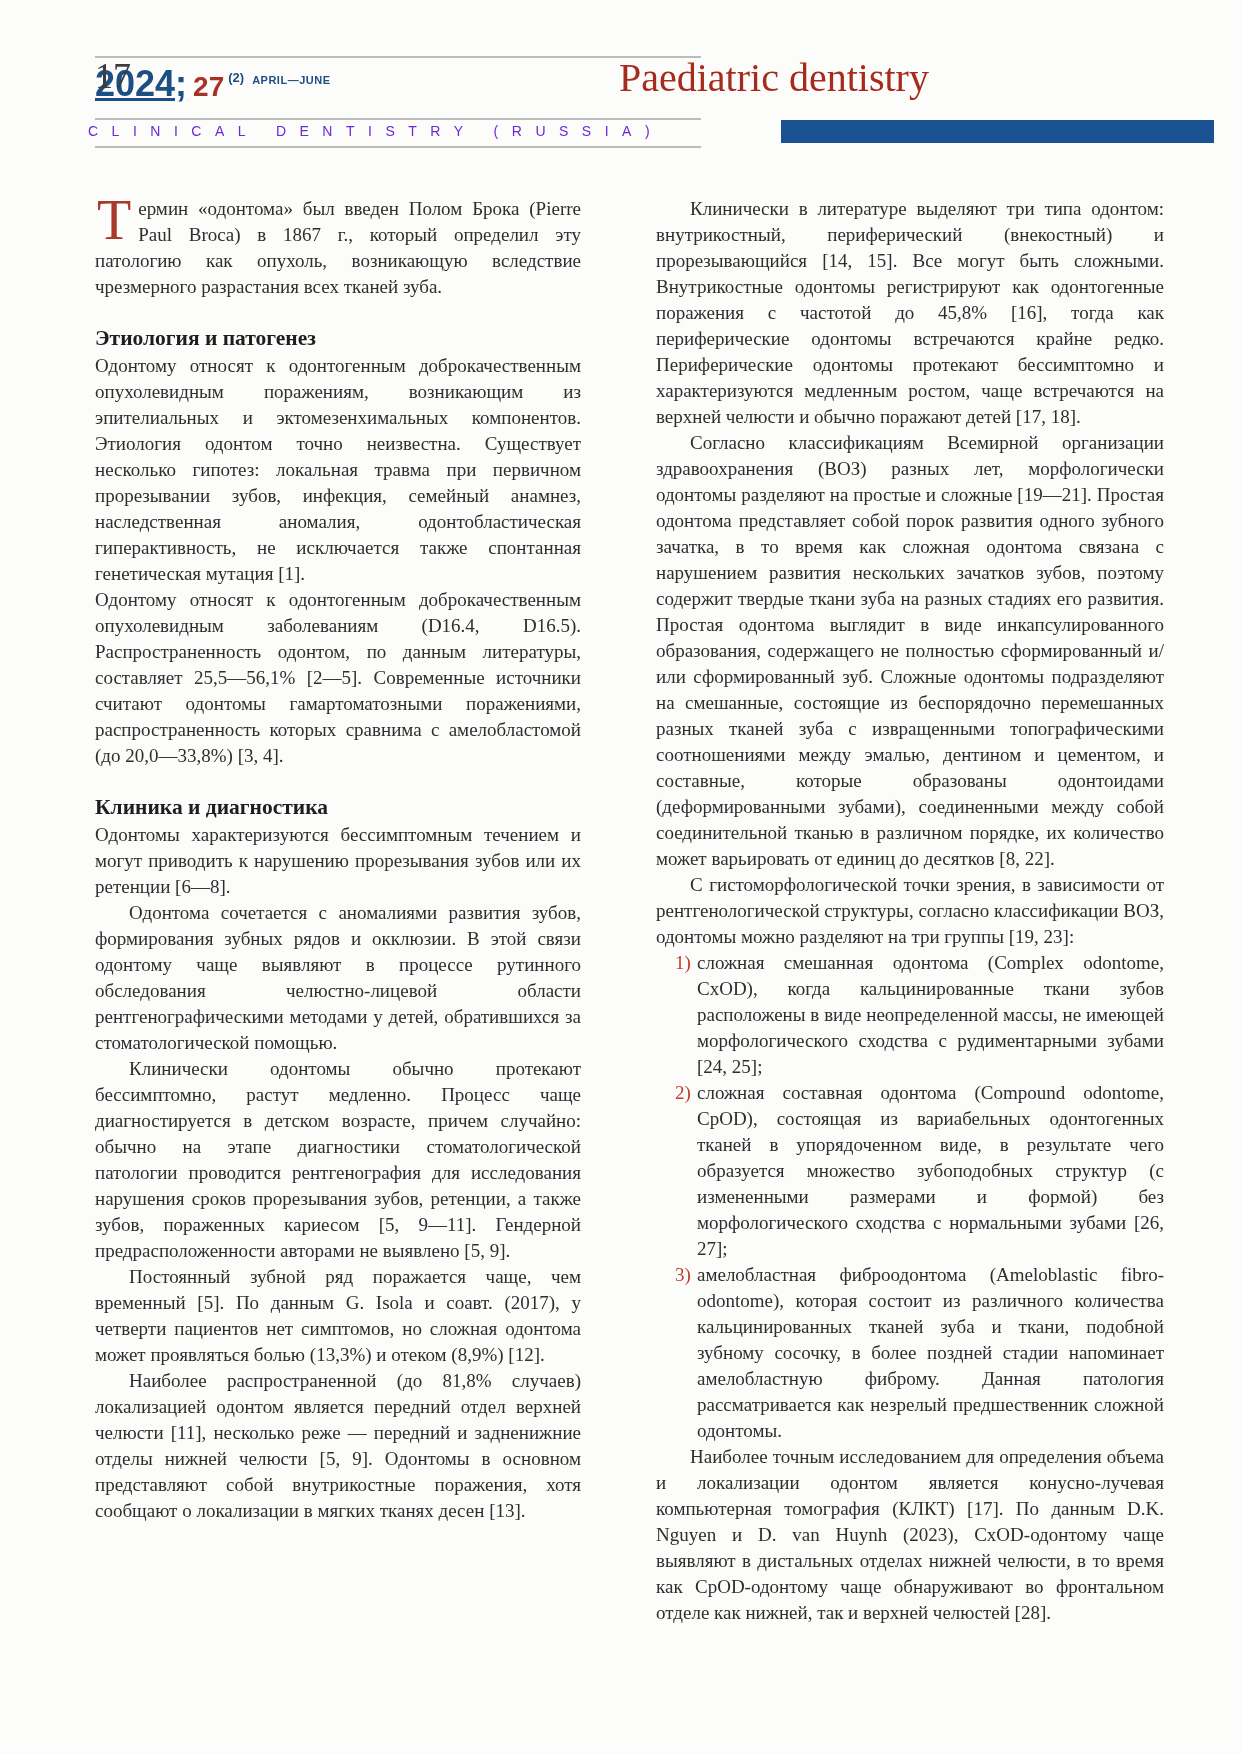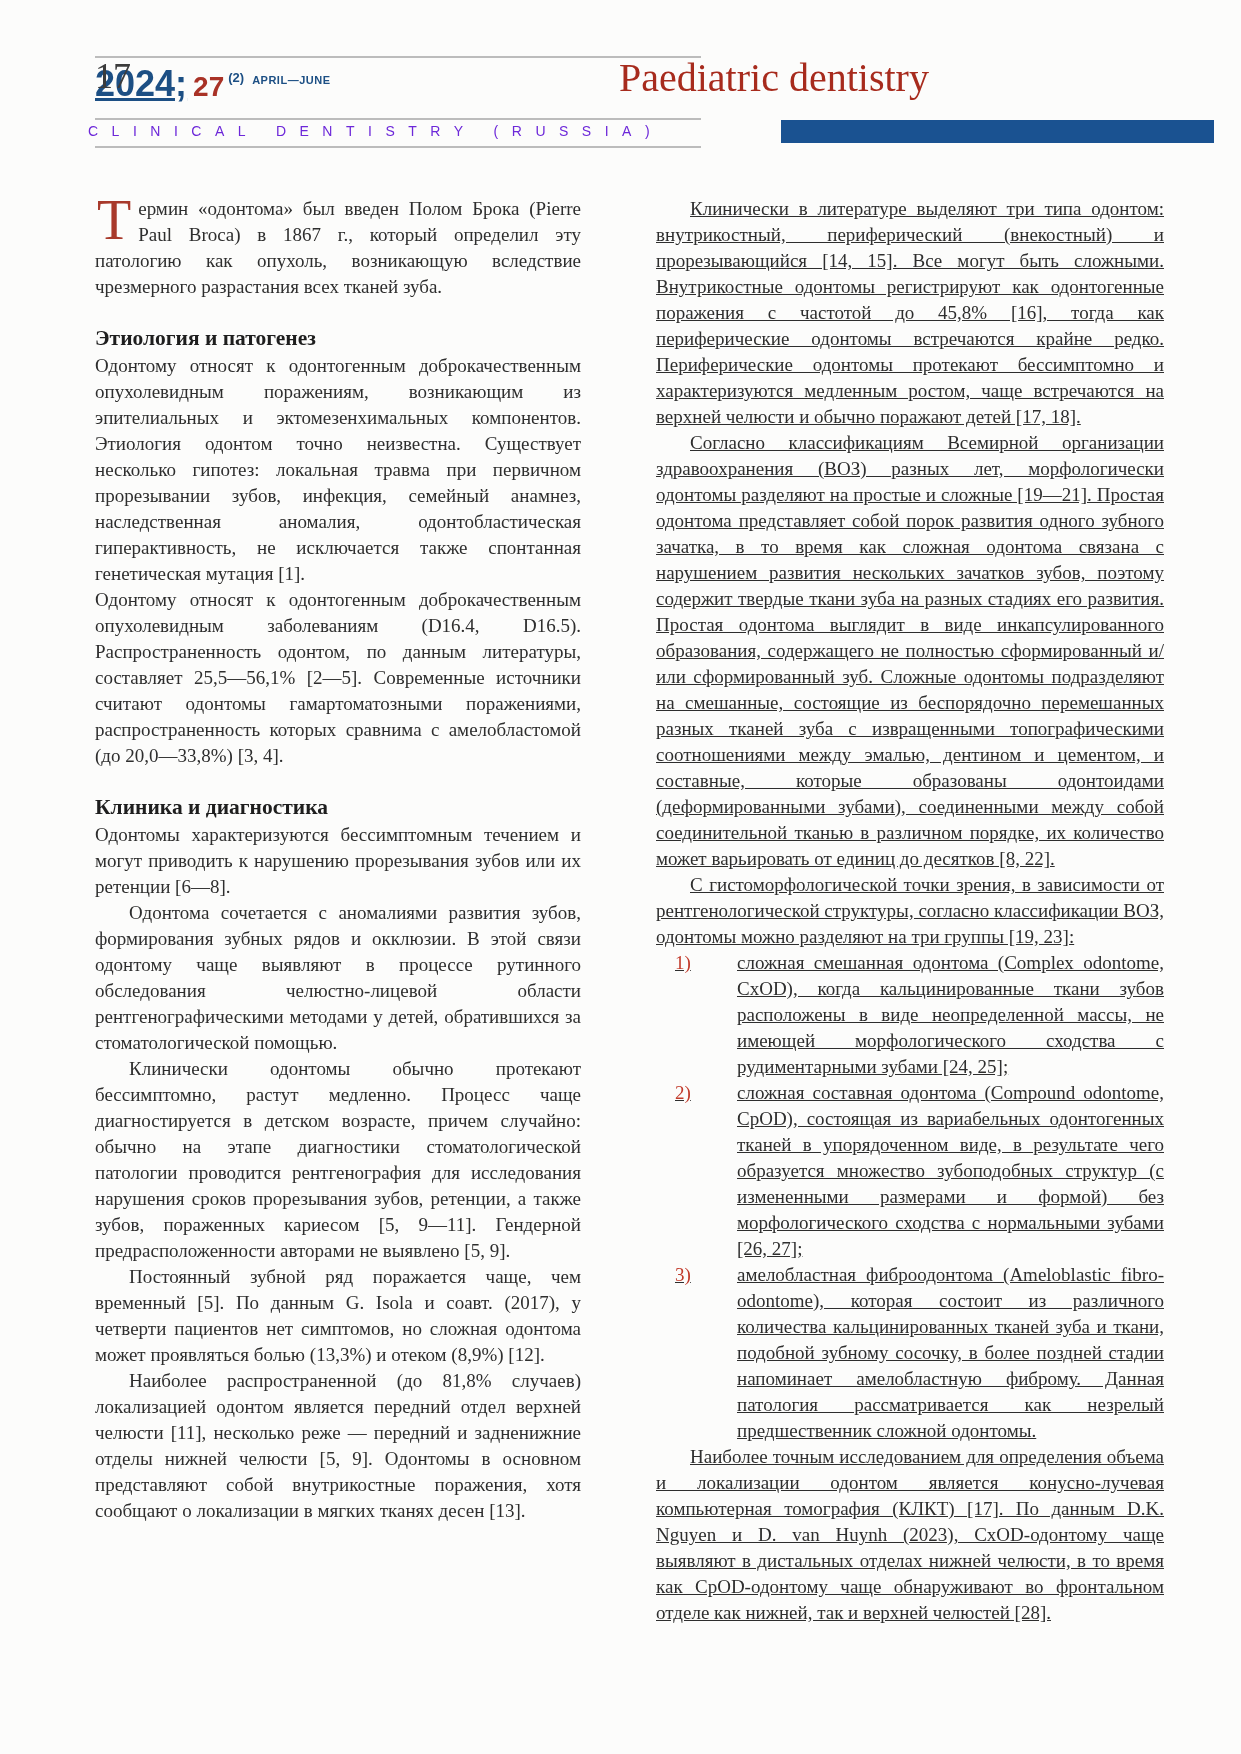--- a/index.html
+++ b/index.html
@@ -38,34 +38,34 @@
   .section-bar {
     position:absolute; left:781px; top:120px; width:433px; height:23px;
     background:#1a5291;
   }
   
   .col {
     position:absolute; top:196px; text-align:justify;
     font-size:19px; line-height:26px; color:#2e2e2e;
   }
   .col-left  { left:95px;  width:486px; }
-  .col-right { left:656px; width:508px;text-decoration:underline; }
+  .col-right { left:656px; width:508px; }
   .para { margin:0; }
   .para.indent { text-indent:34px; }
   .sec-heading {
     font-size:21.5px; font-weight:bold; color:#1e1e1e;
     margin:25px 0 1px 0; line-height:27px; text-align:left;
   }
   .dropcap {
     float:left; color:#a8392b; font-size:56px; line-height:43px;
     padding:3px 7px 0 2px;
   }
   .list-item { display:flex; margin:0; }
   .list-num  { flex:0 0 41px; box-sizing:border-box; padding-left:19px; color:#c23b2b; }
-  .list-text { flex:1 1 auto; text-align:justify;margin-left:40px; }
+  .list-text { flex:1 1 auto; text-align:justify; }
 </style>
 </head>
 <body>
 
 <div class="page">
 
   <div class="rule rule-top"></div>
   <div class="rule rule-mid"></div>
   <div class="rule rule-bot"></div>
 

